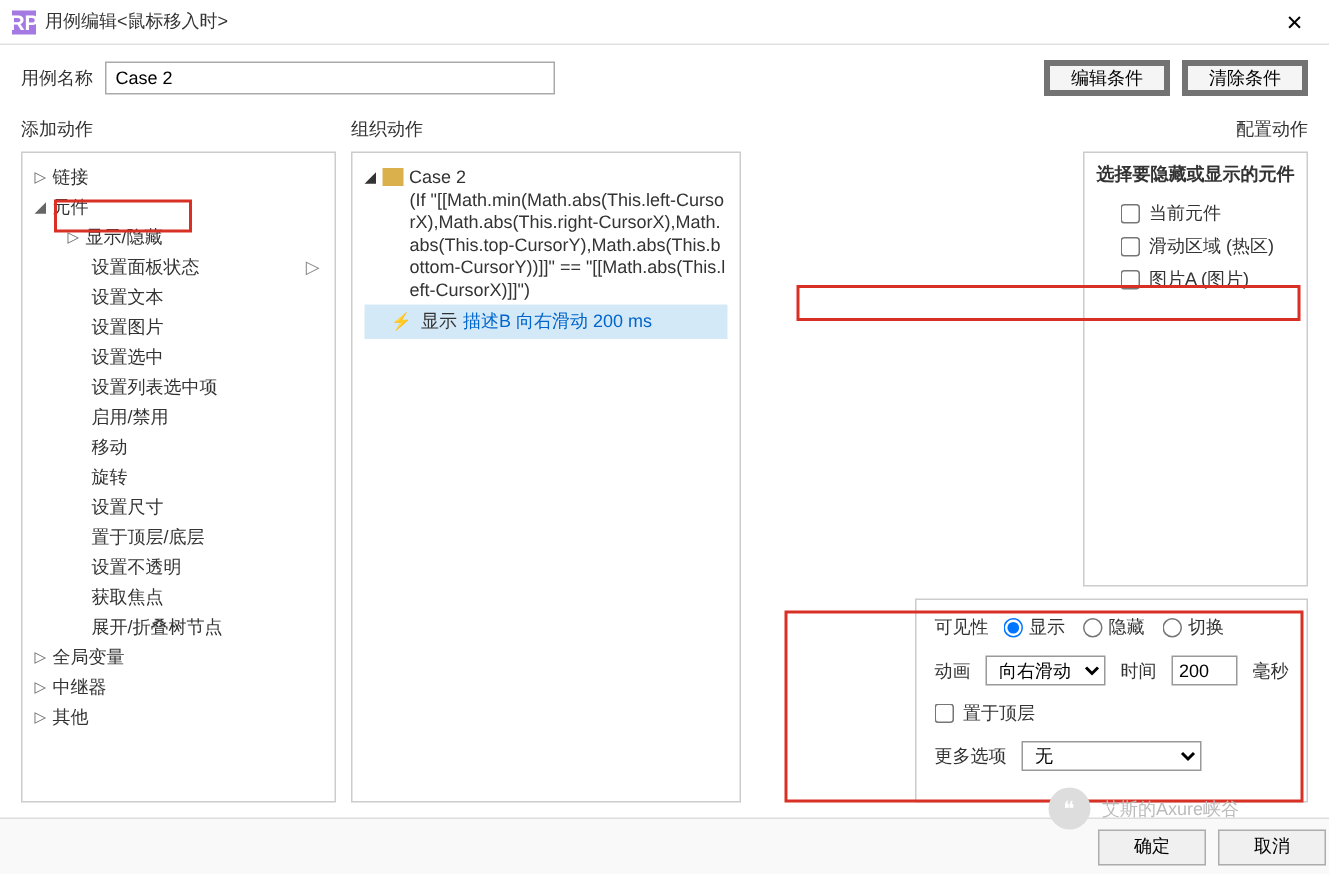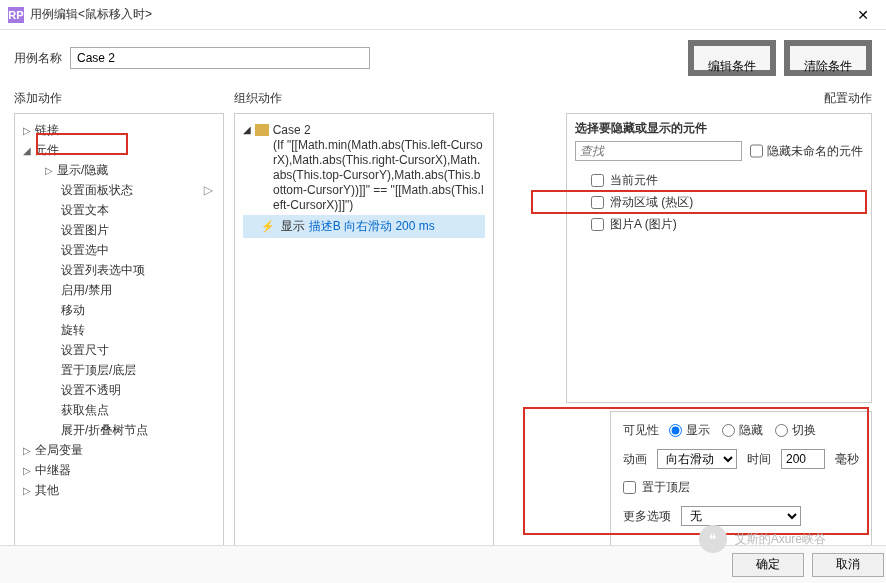--- a/index.html
+++ b/index.html
@@ -1,25 +1,25 @@
 <!DOCTYPE html>
 <html><head>
 <meta charset="utf-8">
 <style>
 * { box-sizing: border-box; margin: 0; padding: 0; font-family: "Microsoft YaHei", sans-serif; font-size: 12px; }
 body { background: #fff; width: 886px; height: 583px; overflow: hidden; position: relative; }
 .titlebar { height: 30px; background: #fff; border-bottom: 1px solid #e0e0e0; display: flex; align-items: center; padding: 0 8px; }
-.titlebar .app-icon { width: 16px; height: 16px; background: #a47ae2; display: flex; align-items: center; justify-content: center; color: #fff; font-size: 11px; font-weight: bold; margin-right: 6px; }
+.titlebar .app-icon { width: 16px; height: 16px; background: #a47ae2; display: flex; align-items: center; justify-content: center; color: #fff; font-size: 14px; font-weight: bold; margin-right: 6px; }
 .titlebar .title { flex: 1; color: #333; }
 .titlebar .close { width: 30px; text-align: center; font-size: 14px; cursor: pointer; }
 .name-row { display: flex; align-items: center; padding: 10px 14px; gap: 8px; }
 .name-row label { color: #333; }
 .name-row input.case-name { flex: 0 0 300px; height: 22px; border: 1px solid #aaa; padding: 2px 6px; }
 .name-row .spacer { flex: 1; }
-.name-row button { height: 24px; padding: 12px 14px; background: #f5f5f5; border: 6px solid #737373; cursor: pointer; }
+.name-row button { height: 24px; padding: 0 14px; background: #f5f5f5; border: 4px solid #737373; cursor: pointer; }
 .columns { display: flex; padding: 0 14px 8px 14px; gap: 10px; }
 .col { display: flex; flex-direction: column; }
 .col1 { width: 210px; }
 .col2 { width: 260px; }
 .col3 { flex: 1; align-items: flex-end; }
 .col-head { color: #333; padding: 4px 0 6px 0; }
 .panel { border: 1px solid #ccc; background: #fff; flex: 1; overflow: auto; font-size: 12px; }
 .col1 .panel { height: 430px; }
 .col2 .panel { height: 430px; padding: 6px 4px; }
 .tree { padding: 6px 2px; }
@@ -170,27 +170,20 @@
           <span class="act-link">描述B 向右滑动 200 ms</span>
         </div>
       </div>
     </div>
   </div>
 
   <div class="col col3">
     <div class="col-head">配置动作</div>
     <div class="config-top">
       <div class="cfg-title">选择要隐藏或显示的元件</div>
-      <div class="search-row">
-        <input placeholder="查找" style="">
-        <label>
-          <input type="checkbox" style="">
-          <span>隐藏未命名的元件</span>
-        </label>
-      </div>
       <div class="widget-list" id="widget-list">
           <div class="w-item">
             <input type="checkbox" style="">
             <span class="name">当前元件</span>
           </div>
           <div class="w-item">
             <input type="checkbox" style="">
             <span class="name">滑动区域 (热区)</span>
           </div>
           <div class="w-item">

